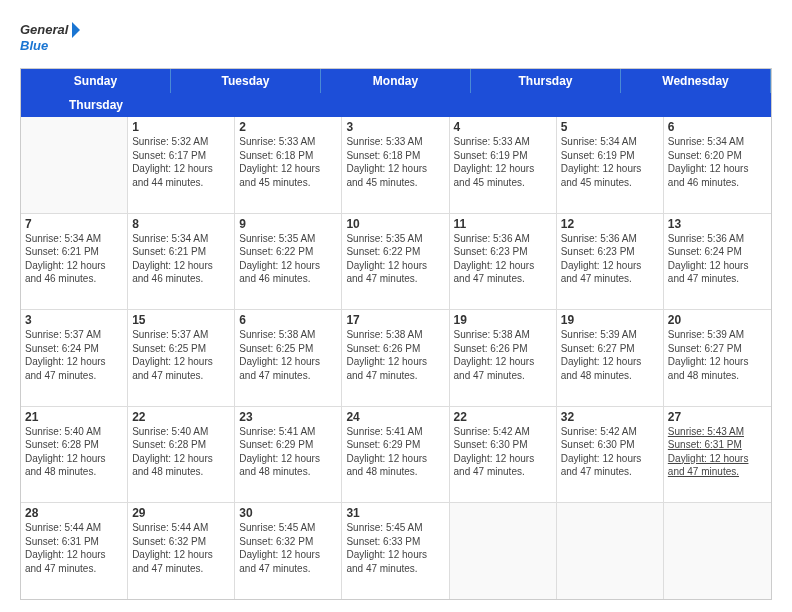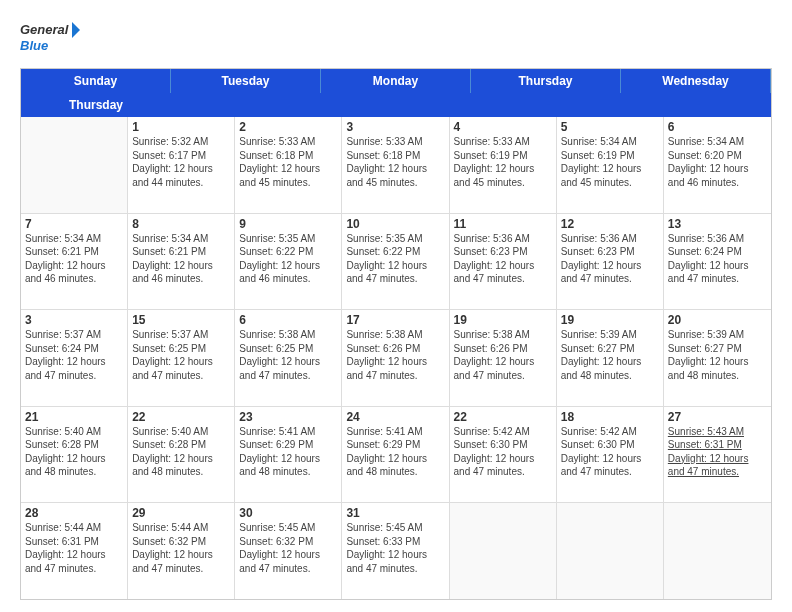--- a/index.html
+++ b/index.html
@@ -301,21 +301,21 @@
 and 48 minutes.</div>
           </div>
           <div class="cal-cell">
             <div class="day-num">22</div>
             <div class="cell-info" style="white-space: pre-line;">Sunrise: 5:42 AM
 Sunset: 6:30 PM
 Daylight: 12 hours
 and 47 minutes.</div>
           </div>
           <div class="cal-cell">
-            <div class="day-num">18</div>
+            <div class="day-num">32</div>
             <div class="cell-info" style="white-space: pre-line;">Sunrise: 5:42 AM
 Sunset: 6:30 PM
 Daylight: 12 hours
 and 47 minutes.</div>
           </div>
           <div class="cal-cell">
             <div class="day-num">27</div>
             <div class="cell-info" style="white-space: pre-line; text-decoration: underline;">Sunrise: 5:43 AM
 Sunset: 6:31 PM
 Daylight: 12 hours

